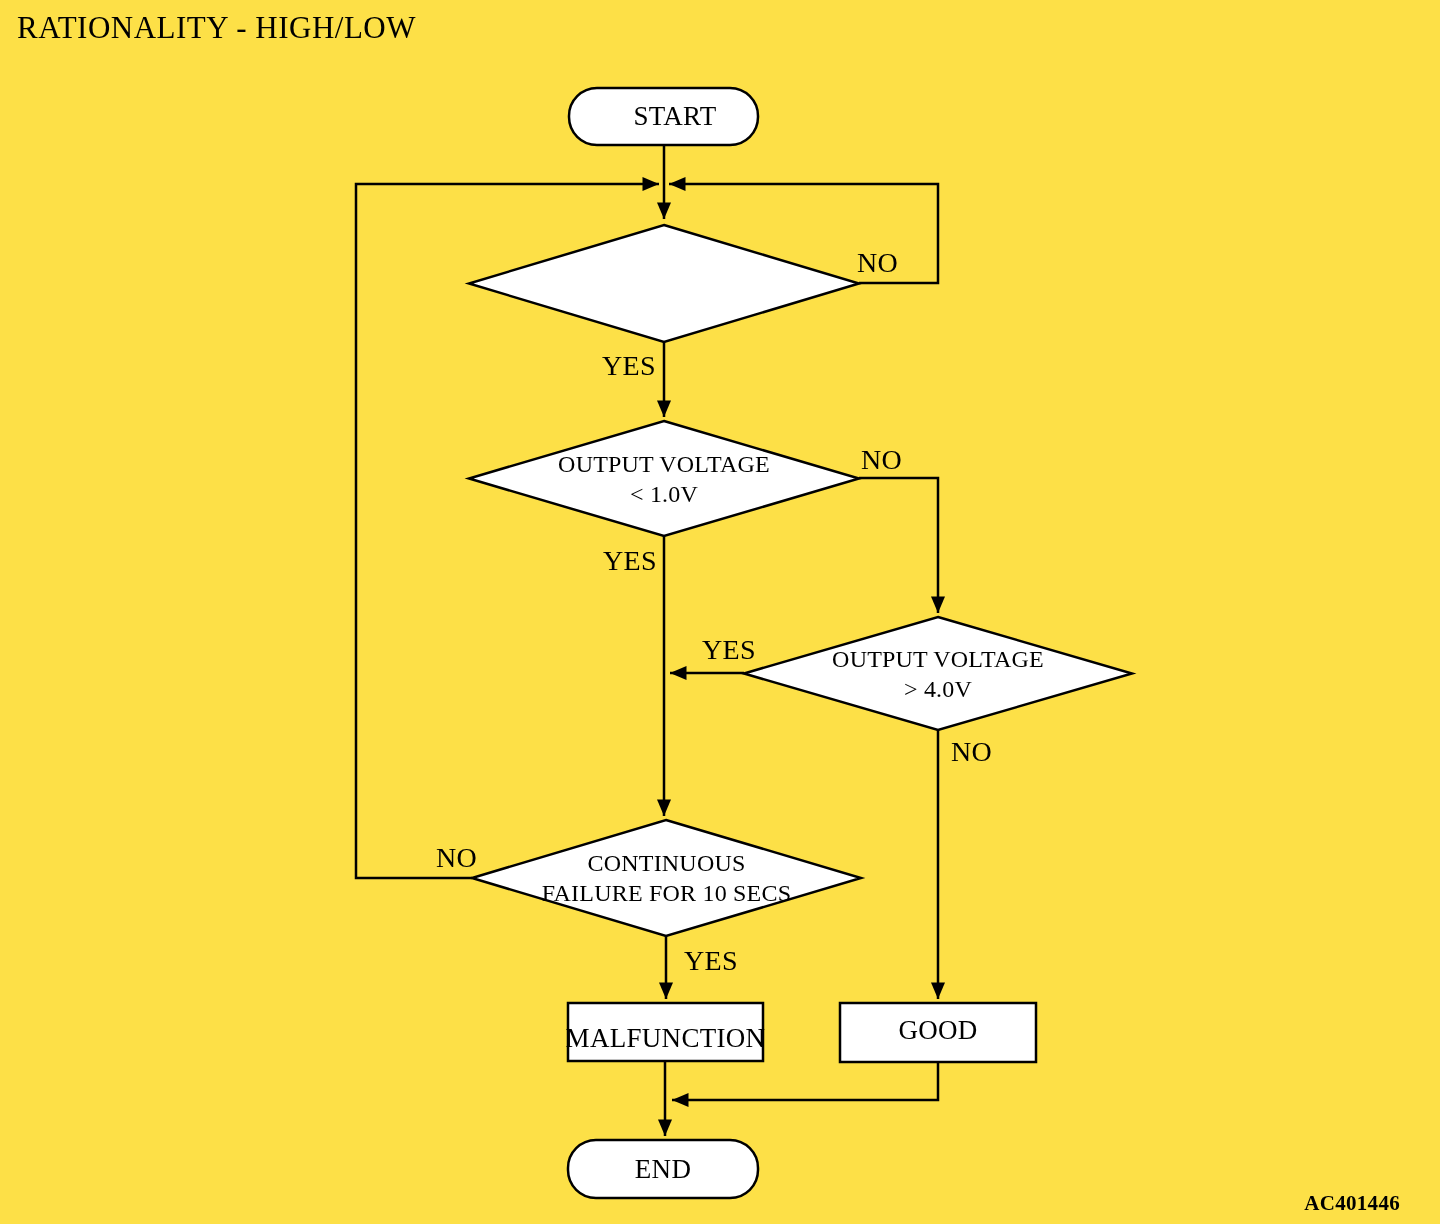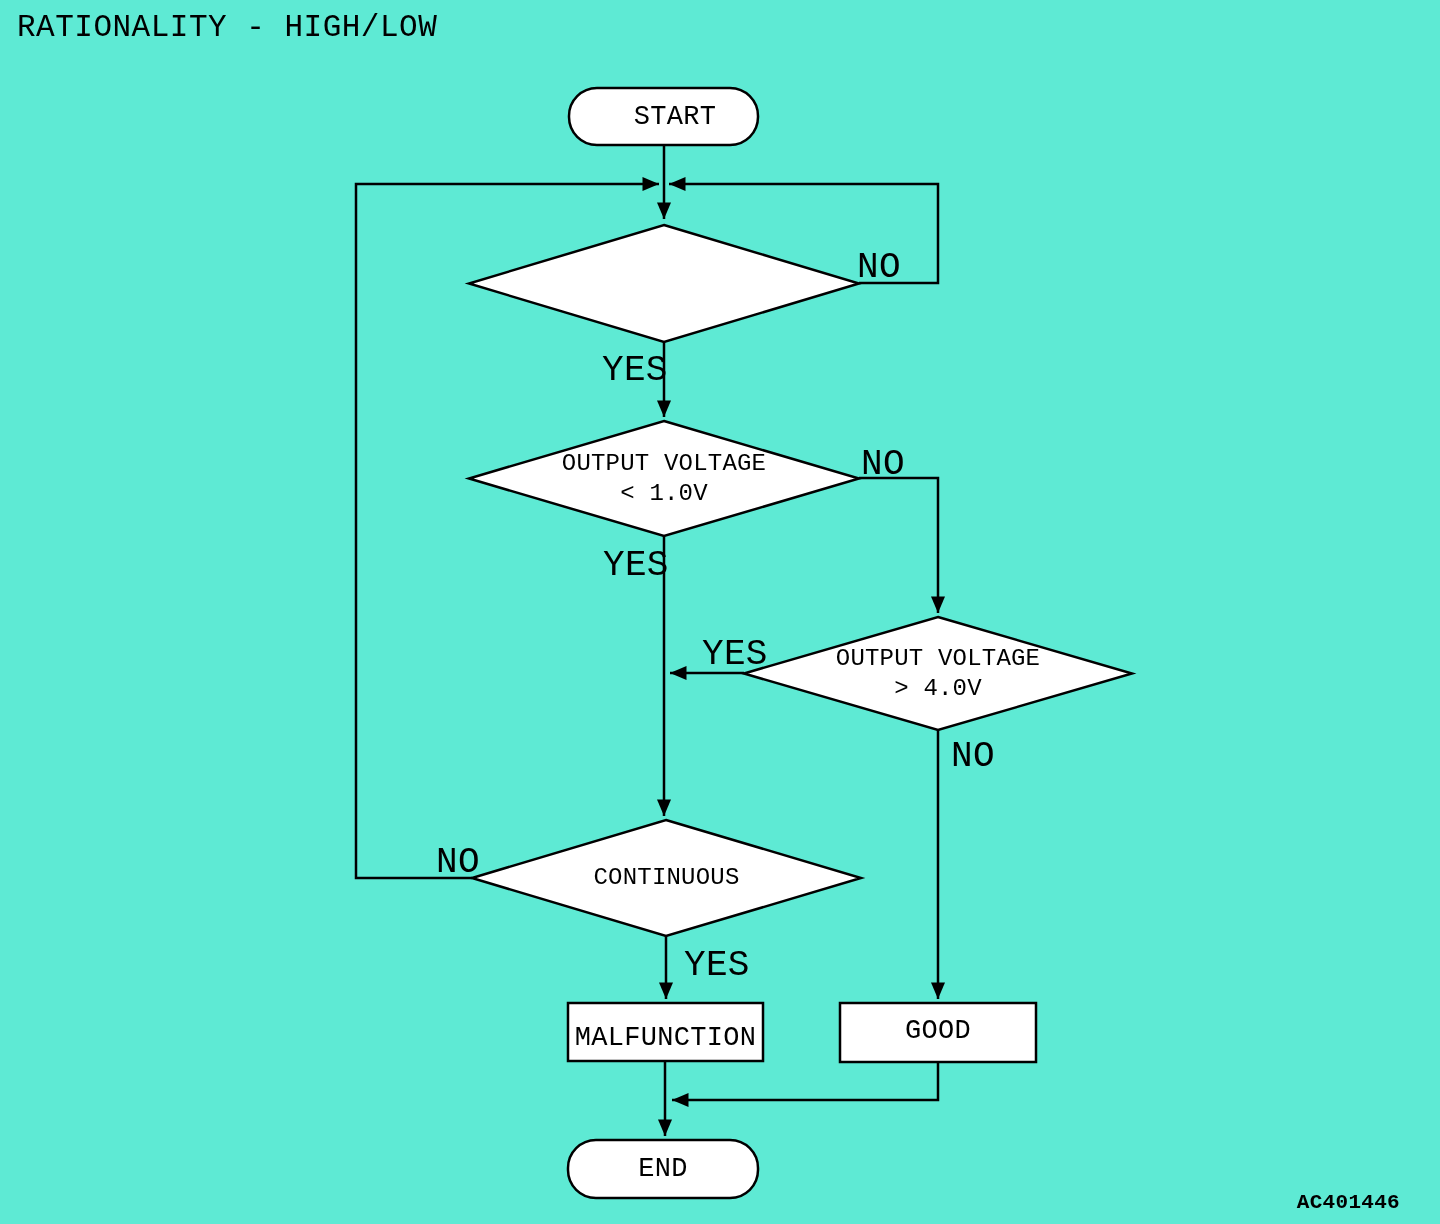--- a/index.html
+++ b/index.html
@@ -1,22 +1,22 @@
 <!DOCTYPE html>
 <html><head>
 <meta charset="utf-8">
 <style>
   html, body { margin: 0; padding: 0; background: #ffffff; }
   .page {
     position: relative;
     width: 1440px;
     height: 1224px;
-    background: #5eead4;
+    background: #fde047;
     color: #000000;
-    font-family: Liberation Mono, monospace;
+    font-family: Liberation Serif, serif;
     overflow: hidden;
   }
   svg.flow { position: absolute; left: 0; top: 0; }
   .title {
     position: absolute;
     left: 17px; top: 10px;
     font-size: 31px;
     letter-spacing: 0.5px;
     white-space: nowrap;
   }
@@ -30,21 +30,21 @@
     letter-spacing: 0.3px;
   }
   .diamond-label {
     flex-direction: column;
     font-size: 24px;
     line-height: 30px;
     letter-spacing: 0.2px;
   }
   .edge-label {
     position: absolute;
-    font-size: 36px;
+    font-size: 28px;
     letter-spacing: 0.3px;
     white-space: nowrap;
   }
   .figure-code {
     position: absolute;
     right: 40px; top: 1191px;
     font-size: 21px;
     font-weight: bold;
     letter-spacing: 0.3px;
   }
@@ -93,20 +93,21 @@
     <span>&lt; 1.0V</span>
   </div>
 
   <div class="node-label diamond-label" style="left:744px; top:617px; width:388px; height:113px;">
     <span>OUTPUT VOLTAGE</span>
     <span>&gt; 4.0V</span>
   </div>
 
   <div class="node-label diamond-label" style="left:472px; top:820px; width:389px; height:116px;">
     <span>CONTINUOUS</span>
+    <span>FAILURE FOR 10 SECS</span>
   </div>
 
   <div class="node-label" style="left:568px; top:1003px; width:195px; height:70px;">MALFUNCTION</div>
 
   <div class="node-label" style="left:840px; top:1003px; width:196px; height:55px;">GOOD</div>
 
   <div class="node-label" style="left:568px; top:1140px; width:190px; height:58px;">END</div>
 
   <div class="edge-label" style="left:857px; top:247px;">NO</div>
   <div class="edge-label" style="left:602px; top:350px;">YES</div>

